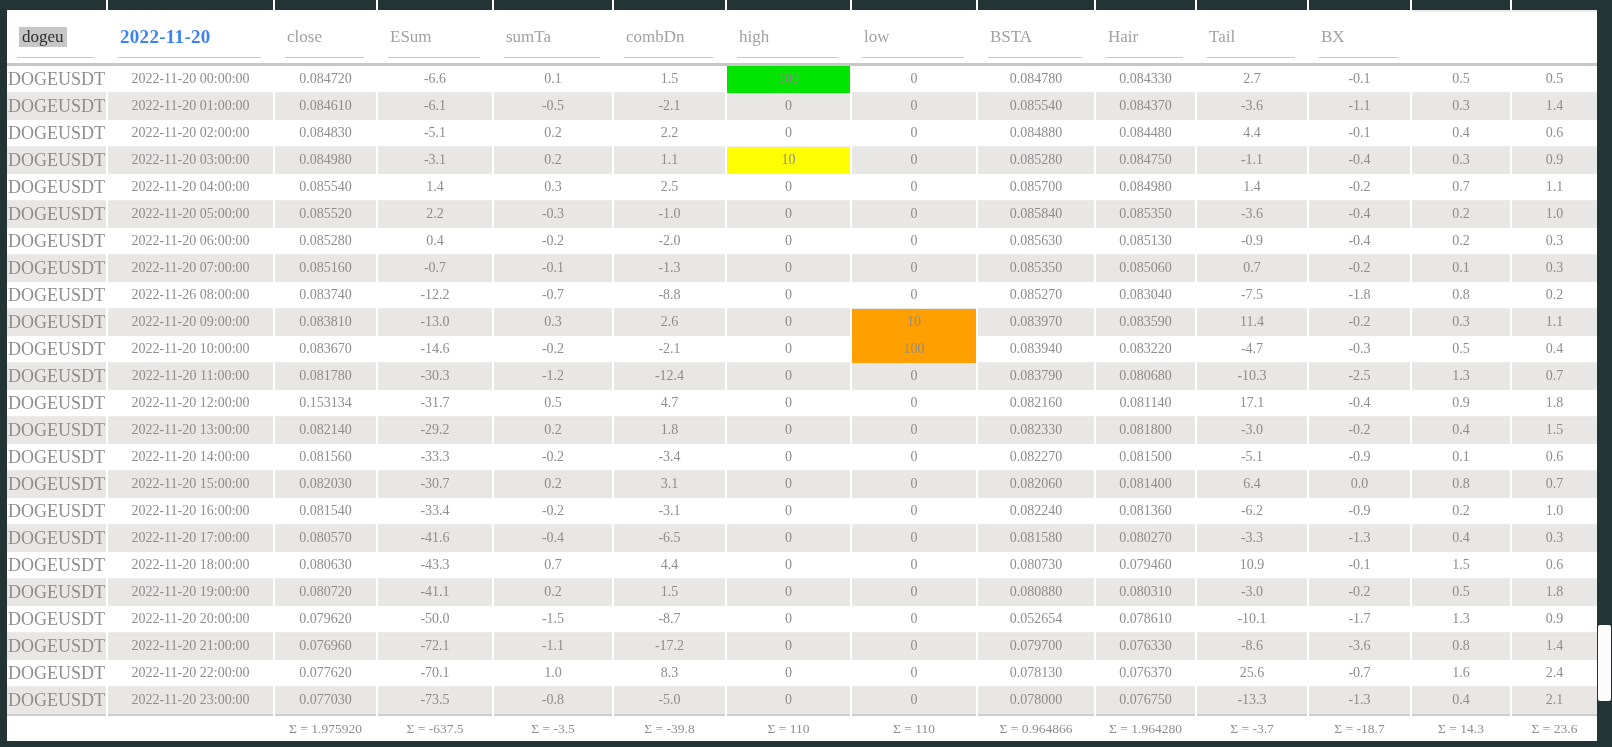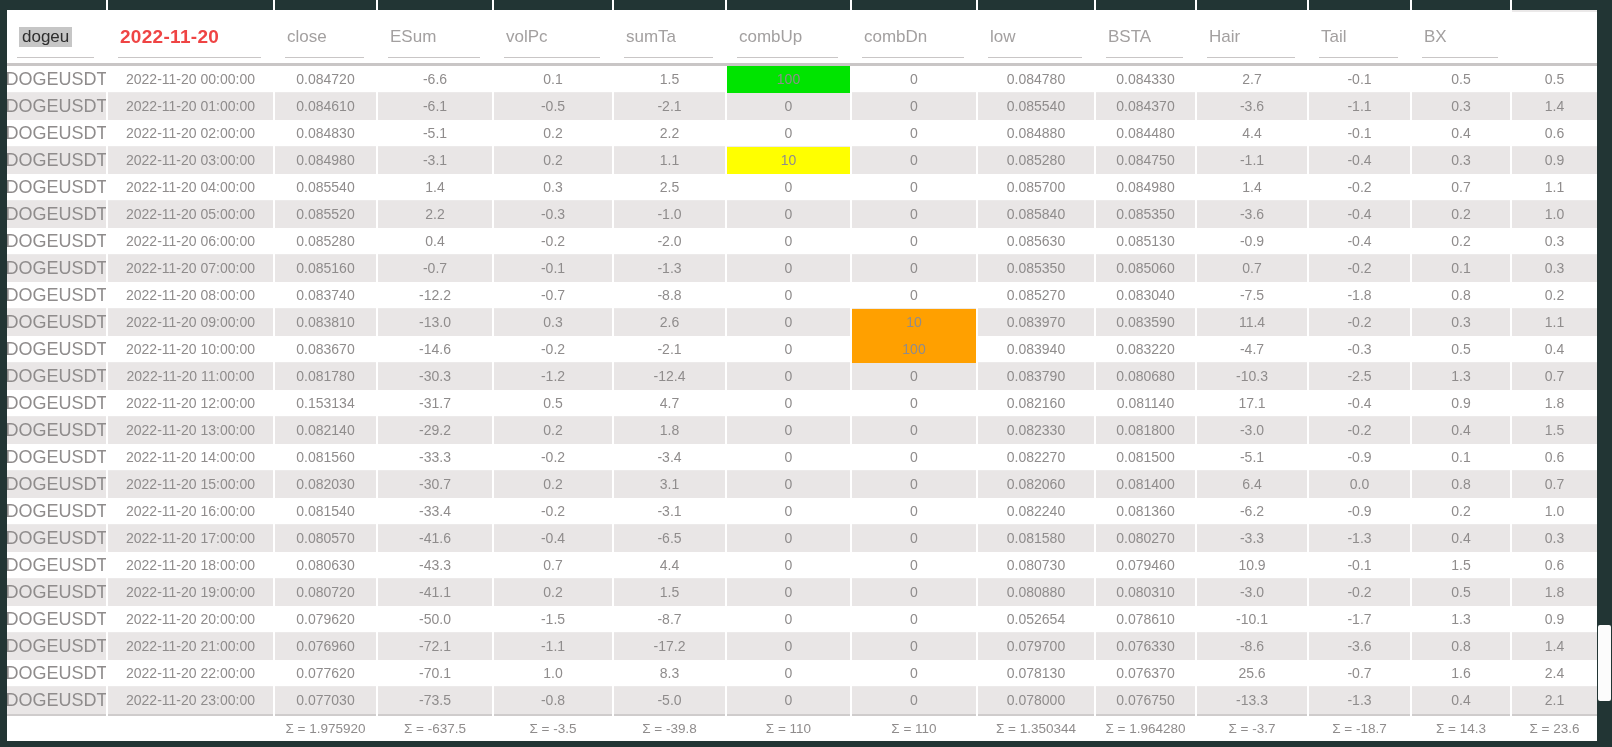--- a/index.html
+++ b/index.html
@@ -2,28 +2,28 @@
 <html><head>
 <meta charset="utf-8">
 <style>
   html,body{margin:0;padding:0;width:1612px;height:747px;overflow:hidden;}
   body{position:relative;background:#223534;font-family:"Liberation Sans","DejaVu Sans",sans-serif;}
   #app{position:absolute;top:0;left:7px;width:1590px;height:741px;background:#ffffff;}
   #grid{
     display:grid;width:1418px;height:741px;
     grid-template-columns:99px 165px 101px 114px 118px 111px 123px 124px 116px 99px 110px 101px 98px 85px;
     grid-template-rows:10px 53px 3px repeat(24,27px) 27px;
-    column-gap:2px;background:#ffffff;
+    column-gap:2px;background:#ffffff;font-family:Liberation Serif, serif;
   }
   .band{background:#223534;box-shadow:0 2px 0 0 #ebe9e9;}
   .hcell{position:relative;display:flex;align-items:center;padding-left:12px;background:#ffffff;overflow:hidden;}
   .hcell .ul{position:absolute;left:10px;right:12px;bottom:5px;height:1px;background:#c9c6c6;}
   .hlabel{color:#a3a0a0;font-size:17px;white-space:nowrap;}
   .sym-val{color:#2e2e2e;font-size:17px;background:#c6c6c6;padding:0 3px;}
-  .date-val{color:#ef4444;font-size:19px;font-weight:600;letter-spacing:.3px;}
+  .date-val{color:#3b82f6;font-size:19px;font-weight:600;letter-spacing:.3px;}
   .sep{grid-column:1/-1;background:#c9c6c6;}
   .dcell{display:flex;align-items:center;justify-content:center;font-size:14px;color:#8f8c8c;
          background:#ffffff;border-bottom:1px solid #eceaea;white-space:nowrap;overflow:hidden;}
   .dcell.c-symbol{font-size:18px;}
   .stripe{background:#e9e6e6;border-bottom-color:#e9e6e6;}
   .fcell{display:flex;align-items:center;justify-content:center;font-size:13.5px;color:#8f8c8c;
          background:#ffffff;border-top:2px solid #cfcccc;white-space:nowrap;text-align:right;}
   #vtrack{position:absolute;top:0;right:0;width:15px;height:747px;background:#223534;}
   #vthumb{position:absolute;top:625px;right:1px;width:13px;height:76px;background:#fcfcfc;border-radius:2px;}
 </style>
@@ -56,33 +56,29 @@
       </div>
       <div class="hcell">
         <span class="hlabel">close</span>
         <div class="ul"></div>
       </div>
       <div class="hcell">
         <span class="hlabel">ESum</span>
         <div class="ul"></div>
       </div>
       <div class="hcell">
-        <span class="hlabel">volPc</span>
-        <div class="ul"></div>
-      </div>
-      <div class="hcell">
         <span class="hlabel">sumTa</span>
         <div class="ul"></div>
       </div>
       <div class="hcell">
-        <span class="hlabel">combUp</span>
-        <div class="ul"></div>
-      </div>
-      <div class="hcell">
         <span class="hlabel">combDn</span>
+        <div class="ul"></div>
+      </div>
+      <div class="hcell">
+        <span class="hlabel">high</span>
         <div class="ul"></div>
       </div>
       <div class="hcell">
         <span class="hlabel">low</span>
         <div class="ul"></div>
       </div>
       <div class="hcell">
         <span class="hlabel">BSTA</span>
         <div class="ul"></div>
       </div>
@@ -205,21 +201,21 @@
       <div class="dcell c-sumta stripe">-1.3</div>
       <div class="dcell c-combup stripe">0</div>
       <div class="dcell c-combdn stripe">0</div>
       <div class="dcell c-high stripe">0.085350</div>
       <div class="dcell c-low stripe">0.085060</div>
       <div class="dcell c-bsta stripe">0.7</div>
       <div class="dcell c-hair stripe">-0.2</div>
       <div class="dcell c-tail stripe">0.1</div>
       <div class="dcell c-bx stripe">0.3</div>
       <div class="dcell c-symbol">DOGEUSDT</div>
-      <div class="dcell c-time">2022-11-20 08:00:00</div>
+      <div class="dcell c-time">2022-11-26 08:00:00</div>
       <div class="dcell c-close">0.083740</div>
       <div class="dcell c-esum">-12.2</div>
       <div class="dcell c-volpc">-0.7</div>
       <div class="dcell c-sumta">-8.8</div>
       <div class="dcell c-combup">0</div>
       <div class="dcell c-combdn">0</div>
       <div class="dcell c-high">0.085270</div>
       <div class="dcell c-low">0.083040</div>
       <div class="dcell c-bsta">-7.5</div>
       <div class="dcell c-hair">-1.8</div>
@@ -436,21 +432,21 @@
       <div class="dcell c-tail stripe">0.4</div>
       <div class="dcell c-bx stripe">2.1</div>
       <div class="fcell"></div>
       <div class="fcell"></div>
       <div class="fcell">Σ = 1.975920</div>
       <div class="fcell">Σ = -637.5</div>
       <div class="fcell">Σ = -3.5</div>
       <div class="fcell">Σ = -39.8</div>
       <div class="fcell">Σ = 110</div>
       <div class="fcell">Σ = 110</div>
-      <div class="fcell">Σ = 1.350344</div>
+      <div class="fcell">Σ = 0.964866</div>
       <div class="fcell">Σ = 1.964280</div>
       <div class="fcell">Σ = -3.7</div>
       <div class="fcell">Σ = -18.7</div>
       <div class="fcell">Σ = 14.3</div>
       <div class="fcell">Σ = 23.6</div>
     </div>
 </div>
 <div id="vtrack"></div>
 <div id="vthumb"></div>
 

